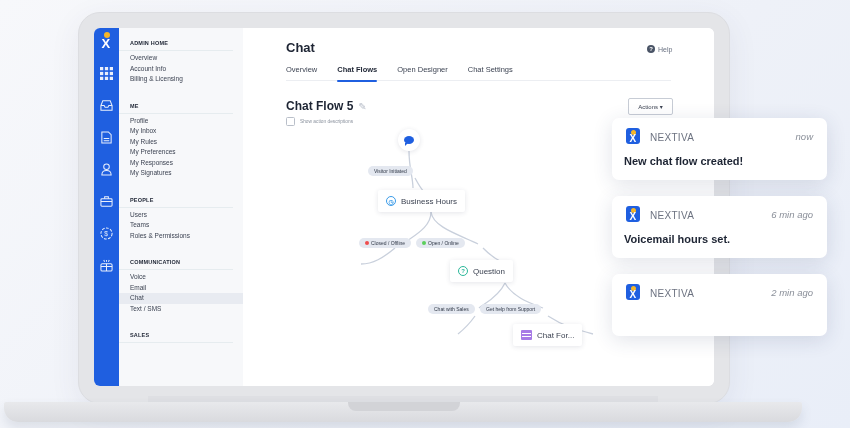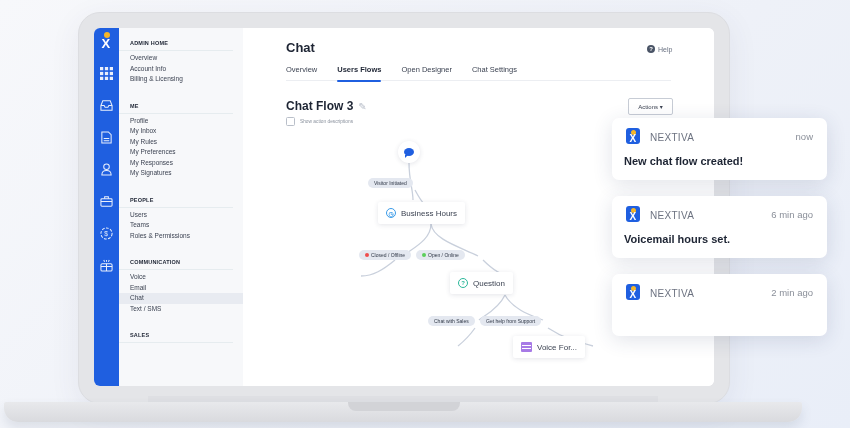--- a/index.html
+++ b/index.html
@@ -64,39 +64,39 @@
   .tabs { position: absolute; left: 43px; top: 37px; width: 385px; height: 16px; border-bottom: 1px solid #eceef2; display: flex; gap: 20px; }
   .tab { font-size: 7.5px; color: #3c4352; height: 16px; position: relative; }
   .tab.active { font-weight: bold; color: #1d2433; }
   .tab.active::after { content: ""; position: absolute; left: 0; right: 0; bottom: -1px; height: 2px; background: #1f5fe0; border-radius: 1px; }
   .flow-title { position: absolute; left: 43px; top: 71px; font-size: 12px; font-weight: bold; color: #1d2433; display: flex; align-items: center; gap: 5px; }
   .flow-title .pencil { color: #b8bec9; font-size: 10px; font-weight: normal; }
   .show-desc { position: absolute; left: 43px; top: 89px; display: flex; align-items: center; gap: 5px; font-size: 4.8px; color: #8a919d; }
   .show-desc .cb { width: 9px; height: 9px; border: 1px solid #b9bfc9; border-radius: 1.5px; background: #fff; }
   .actions { position: absolute; left: 385px; top: 70px; width: 45px; height: 17px; border: 1px solid #c7ccd5; border-radius: 2px; font-size: 6px; color: #3c4352; display: flex; align-items: center; justify-content: center; }
   
-  .canvas { position: absolute; left: 0; top: 12px; width: 471px; height: 358px; }
+  .canvas { position: absolute; left: 0; top: 0; width: 471px; height: 358px; }
   .canvas svg.lines { position: absolute; left: 0; top: 0; }
   .node { position: absolute; background: #fff; box-shadow: 0 1px 5px rgba(30,40,70,0.12); border-radius: 2px; display: flex; align-items: center; gap: 5px; font-size: 8px; color: #3c4352; padding: 0 8px; height: 22px; }
   .pill { position: absolute; background: #e4e8f0; border-radius: 6px; font-size: 5px; color: #2f3746; height: 10px; line-height: 10px; padding: 0 6px; white-space: nowrap; }
   .pill .d { display: inline-block; width: 4px; height: 4px; border-radius: 50%; margin-right: 2px; vertical-align: 0.5px; }
   .start { position: absolute; left: 155px; top: 101px; width: 22px; height: 22px; border-radius: 50%; background: #fff; box-shadow: 0 1px 5px rgba(30,40,70,0.12); display: flex; align-items: center; justify-content: center; }
   .bubble { width: 10px; height: 8px; border-radius: 50%; background: #1f5fe0; position: relative; }
   .bubble::after { content: ""; position: absolute; left: 1px; bottom: -2px; width: 0; height: 0; border-left: 3px solid #1f5fe0; border-bottom: 3px solid transparent; }
   .ring { width: 10px; height: 10px; border-radius: 50%; border: 1.3px solid; display: flex; align-items: center; justify-content: center; font-size: 6px; font-weight: bold; }
   .form-ico { width: 11px; height: 10px; border-radius: 1px; background: #a77ae6; position: relative; }
   .form-ico::before, .form-ico::after { content: ""; position: absolute; left: 1px; right: 1px; height: 1px; background: #fff; }
   .form-ico::before { top: 3px; } .form-ico::after { top: 6px; }
   
   .notif { position: absolute; left: 612px; width: 215px; background: #fff; border-radius: 7px; box-shadow: 0 4px 20px rgba(40,55,100,0.14); }
   .notif .logo { position: absolute; left: 14px; top: 10px; width: 14px; height: 16px; background: #1f5fe0; border-radius: 3px; }
   .notif .logo .dot { position: absolute; left: 4.5px; top: 1.5px; width: 5px; height: 5px; border-radius: 50%; background: #f5b62a; }
   .notif .logo .x { position: absolute; left: 3.5px; top: 4.5px; color: #fff; font-size: 10px; font-weight: bold; line-height: 11px; }
   .notif .app { position: absolute; left: 38px; top: 14px; font-size: 10px; color: #6c7280; letter-spacing: 0.3px; }
-  .notif .time { position: absolute; right: 14px; top: 13px; font-size: 9.5px; color: #8a8f99; }
+  .notif .time { position: absolute; right: 14px; top: 13px; font-size: 9.5px; color: #8a8f99; font-style: italic; }
   .notif .msg { position: absolute; left: 12px; top: 37px; font-size: 11px; font-weight: bold; color: #1d2433; }
 </style>
 </head>
 <body>
 
 <div class="lid"></div>
 <div class="base-strip"></div>
 <div class="base"></div>
 <div class="notch"></div>
 
@@ -201,26 +201,26 @@
   </div>
 
   <div class="main">
     <div class="page-title">Chat</div>
     <div class="help">
       <span class="q">?</span>
       <span>Help</span>
     </div>
     <div class="tabs">
       <div class="tab">Overview</div>
-      <div class="tab active">Users Flows</div>
+      <div class="tab active">Chat Flows</div>
       <div class="tab">Open Designer</div>
       <div class="tab">Chat Settings</div>
     </div>
     <div class="flow-title">
-      <span>Chat Flow 3</span>
+      <span>Chat Flow 5</span>
       <span class="pencil">✎</span>
     </div>
     <div class="show-desc">
       <span class="cb"></span>
       <span>Show action descriptions</span>
     </div>
     <div class="actions">Actions ▾</div>
 
     <div class="canvas">
       <svg class="lines" width="471" height="358" fill="none" stroke="#c9d0dc" stroke-width="1.3">
@@ -250,21 +250,21 @@
         <span class="d" style="background:#5ccf5c"></span><span>Open / Online</span>
       </div>
       <div class="node" style="left:207px;top:232px">
         <span class="ring" style="border-color:#2bb89a;color:#2bb89a">?</span>
         <span>Question</span>
       </div>
       <div class="pill" style="left:185px;top:276px">Chat with Sales</div>
       <div class="pill" style="left:237px;top:276px">Get help from Support</div>
       <div class="node" style="left:270px;top:296px">
         <span class="form-ico"></span>
-        <span>Voice For...</span>
+        <span>Chat For...</span>
       </div>
     </div>
   </div>
 </div>
 
 <div class="notif" style="top:118px;height:62px">
   <div class="logo">
       <span class="dot"></span>
       <span class="x">X</span>
     </div>

